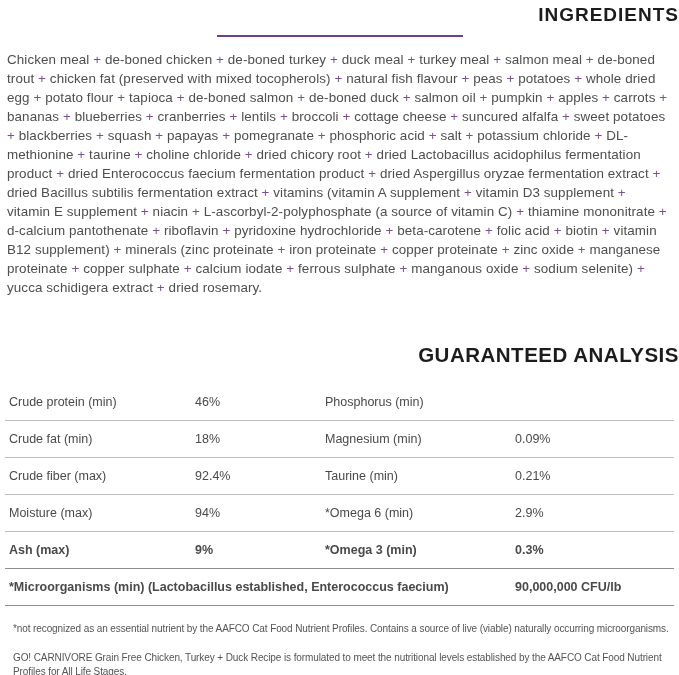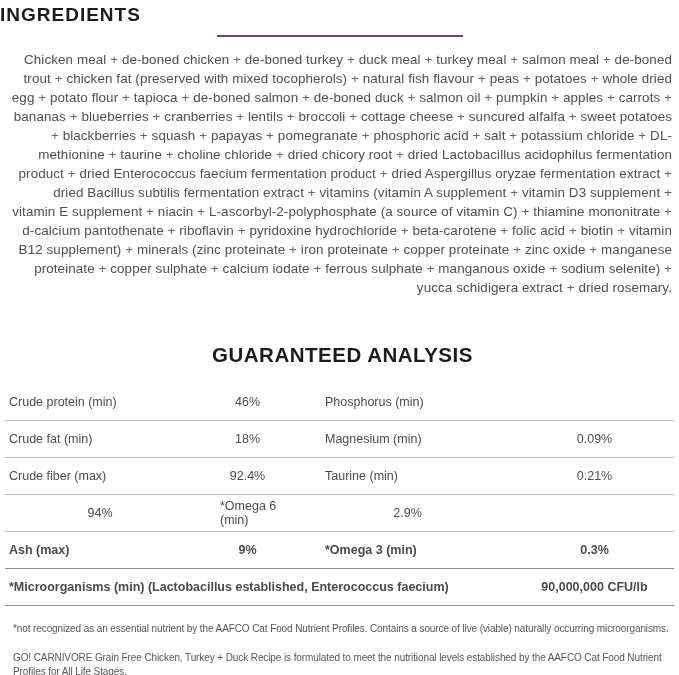--- a/index.html
+++ b/index.html
@@ -18,47 +18,47 @@
   }
   .page {
     width: 679px;
     height: 675px;
     background: #ffffff;
     overflow: hidden;
     position: relative;
   }
   .ing-title {
     margin-top: 4px;
-    text-align: left;
+    text-align: right;
     font-size: 19px;
     font-weight: 800;
     letter-spacing: 1px;
     color: var(--heading-black);
   }
   .purple-rule {
     width: 246px;
     height: 2px;
     margin: 9px auto 13px auto;
     background: var(--accent);
   }
   .ingredients {
     margin: 0 7px;
-    text-align: right;
+    text-align: left;
     font-size: 13.4px;
     line-height: 19px;
     color: var(--body-gray);
     letter-spacing: 0.1px;
   }
   .ingredients .plus {
     color: var(--plus);
     font-weight: 400;
   }
   .ga-title {
     margin: 46px 0 0 6px;
-    text-align: center;
+    text-align: right;
     font-size: 20.5px;
     font-weight: 800;
     letter-spacing: 0.5px;
     color: var(--heading-black);
   }
   .ga-table {
     margin: 17px 5px 0 5px;
     font-size: 12.5px;
     color: #4a4a4a;
   }
@@ -68,21 +68,21 @@
     align-items: center;
     min-height: 37px;
     border-bottom: 1px solid var(--line-gray);
   }
   .ga-row.full {
     grid-template-columns: 510px 1fr;
   }
   .ga-row.dark-border { border-bottom-color: var(--line-dark); font-weight: bold; }
   .ga-cell.label { text-align: left; padding-left: 4px; }
   .ga-cell.label.right-col { padding-left: 25px; }
-  .ga-cell.value { text-align: center; }
+  .ga-cell.value { text-align: left; }
   .footnote {
     margin: 16px 5px 0 13px;
     font-size: 10px;
     line-height: 14px;
     letter-spacing: -0.1px;
     color: #555555;
     text-align: left;
   }
   .footnote.second { margin-top: 15px; }
 </style>
@@ -111,20 +111,21 @@
         <div class="ga-cell label right-col">Magnesium (min)</div>
         <div class="ga-cell value">0.09%</div>
       </div>
       <div class="ga-row">
         <div class="ga-cell label">Crude fiber (max)</div>
         <div class="ga-cell value">92.4%</div>
         <div class="ga-cell label right-col">Taurine (min)</div>
         <div class="ga-cell value">0.21%</div>
       </div>
       <div class="ga-row">
+        <div class="ga-cell label">Moisture (max)</div>
         <div class="ga-cell value">94%</div>
         <div class="ga-cell label right-col">*Omega 6 (min)</div>
         <div class="ga-cell value">2.9%</div>
       </div>
       <div class="ga-row dark-border">
         <div class="ga-cell label">Ash (max)</div>
         <div class="ga-cell value">9%</div>
         <div class="ga-cell label right-col">*Omega 3 (min)</div>
         <div class="ga-cell value">0.3%</div>
       </div>

